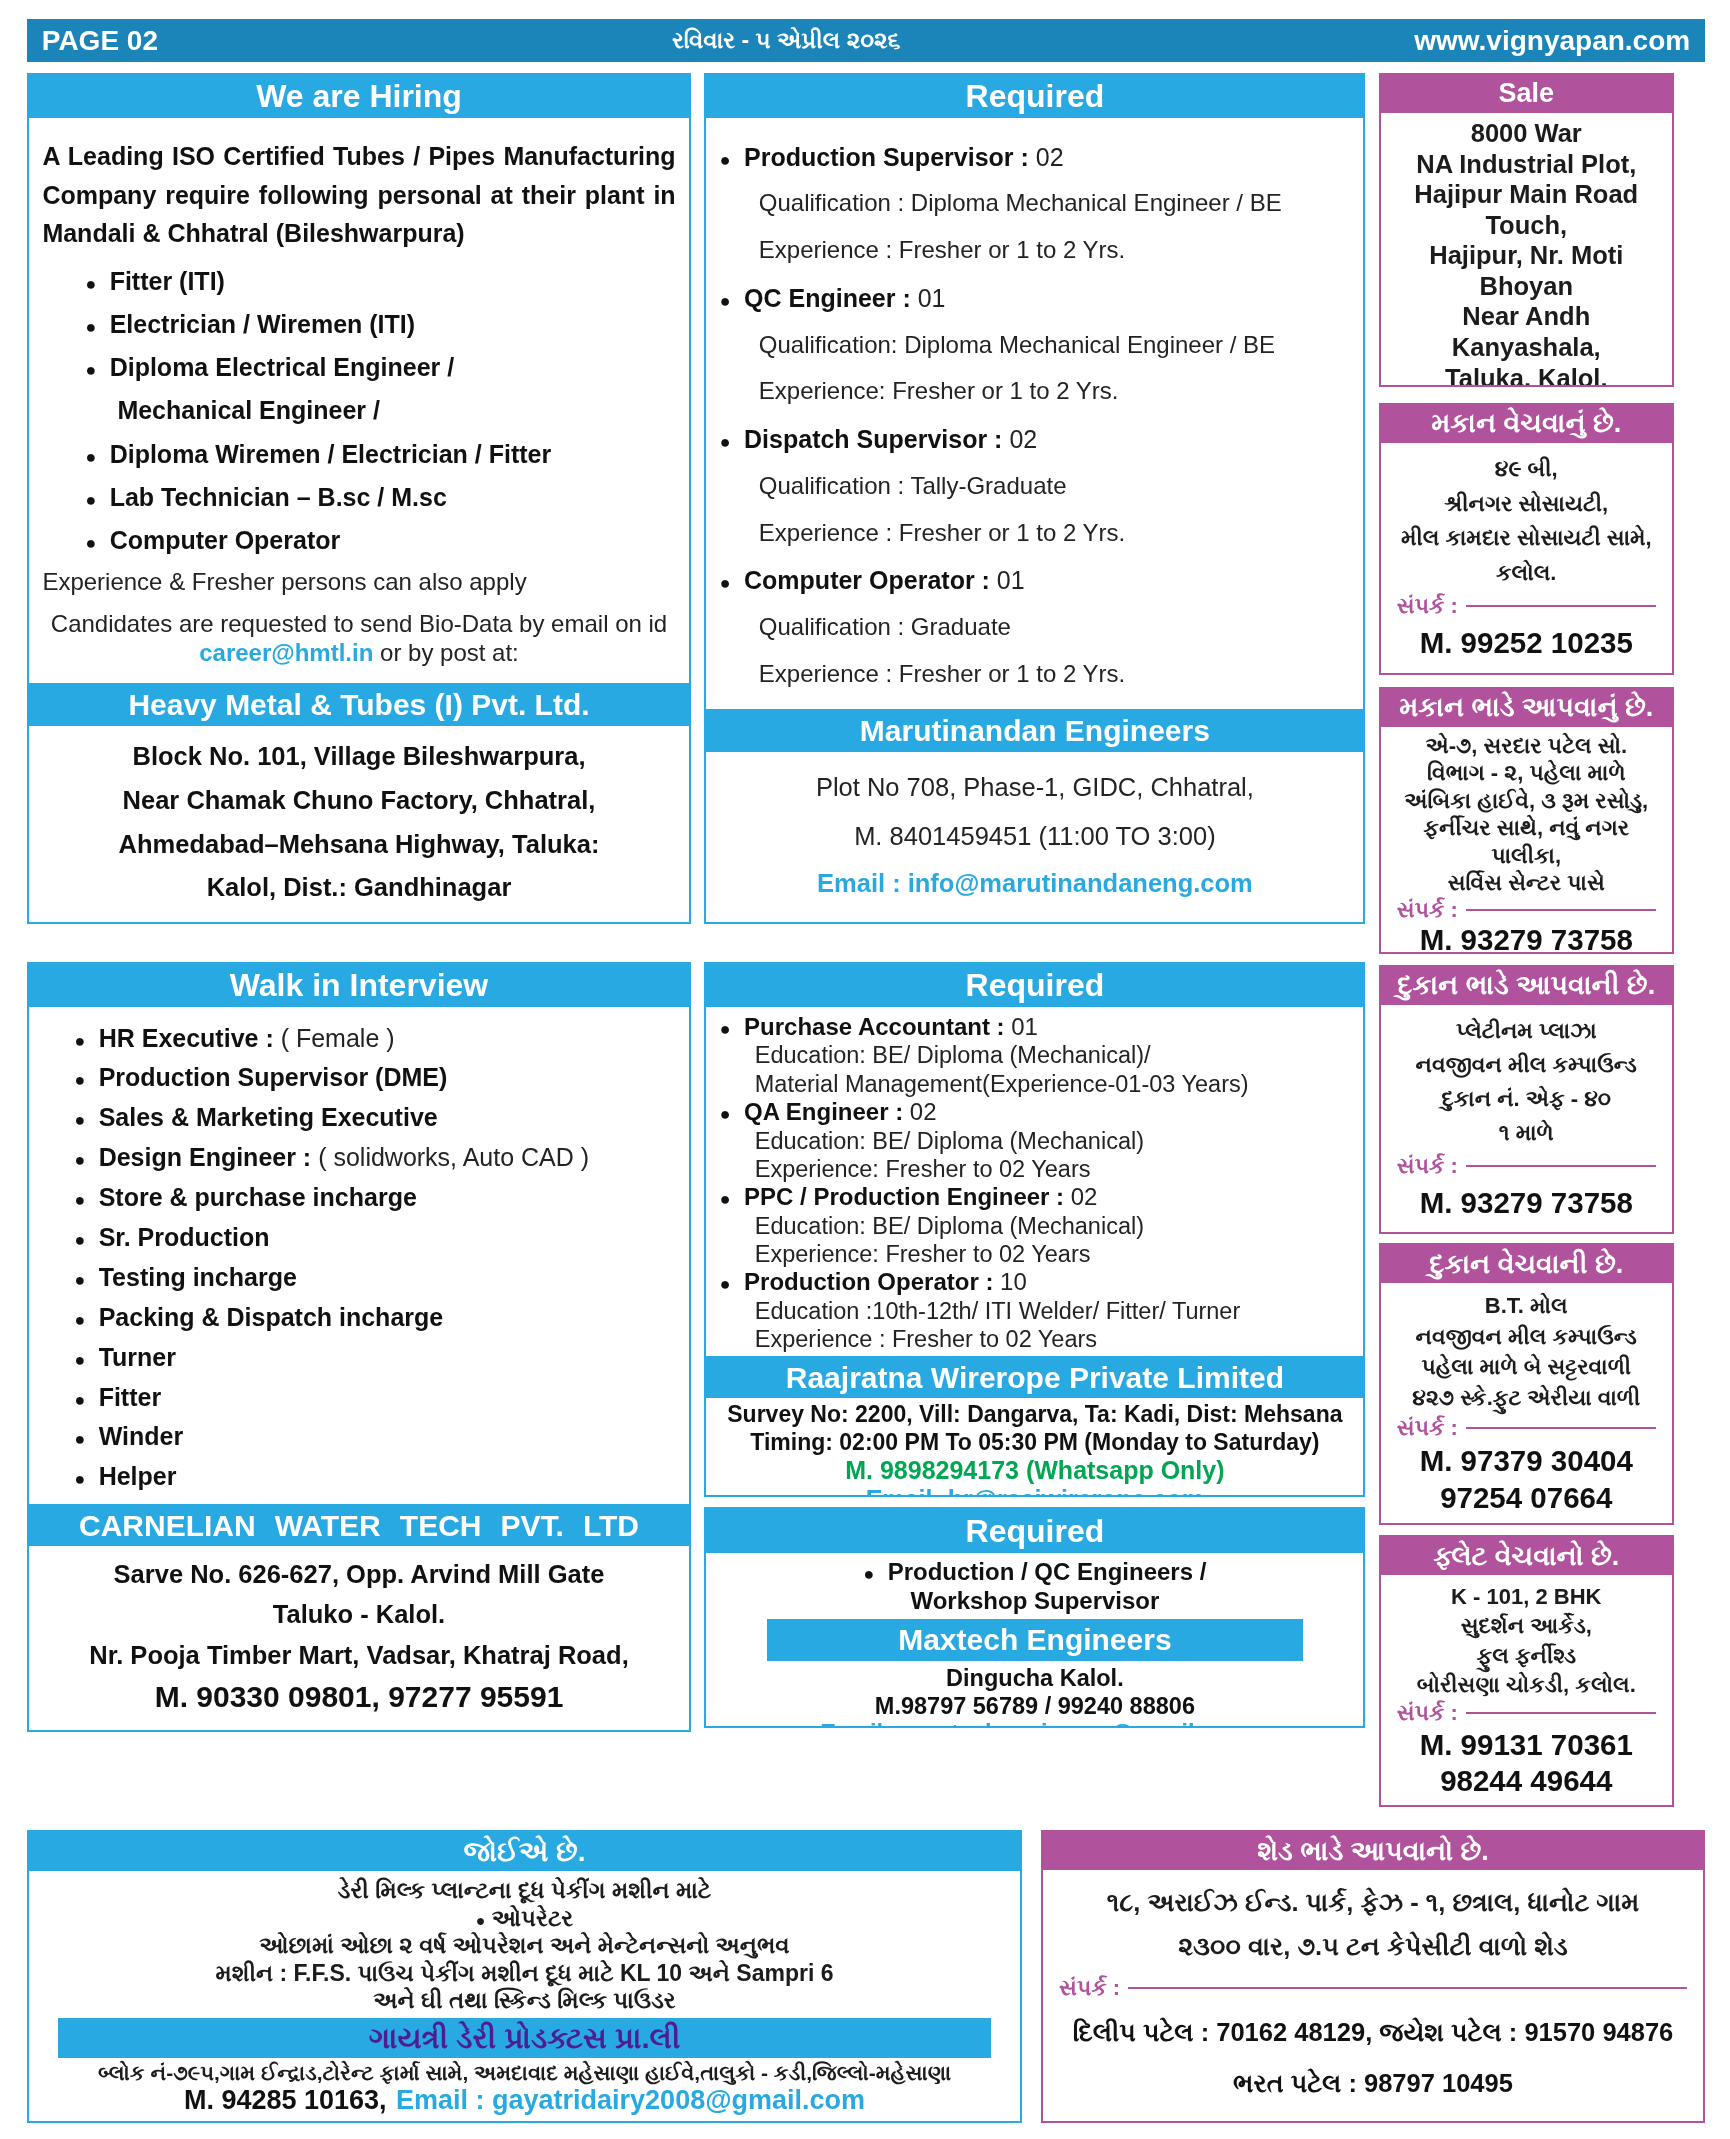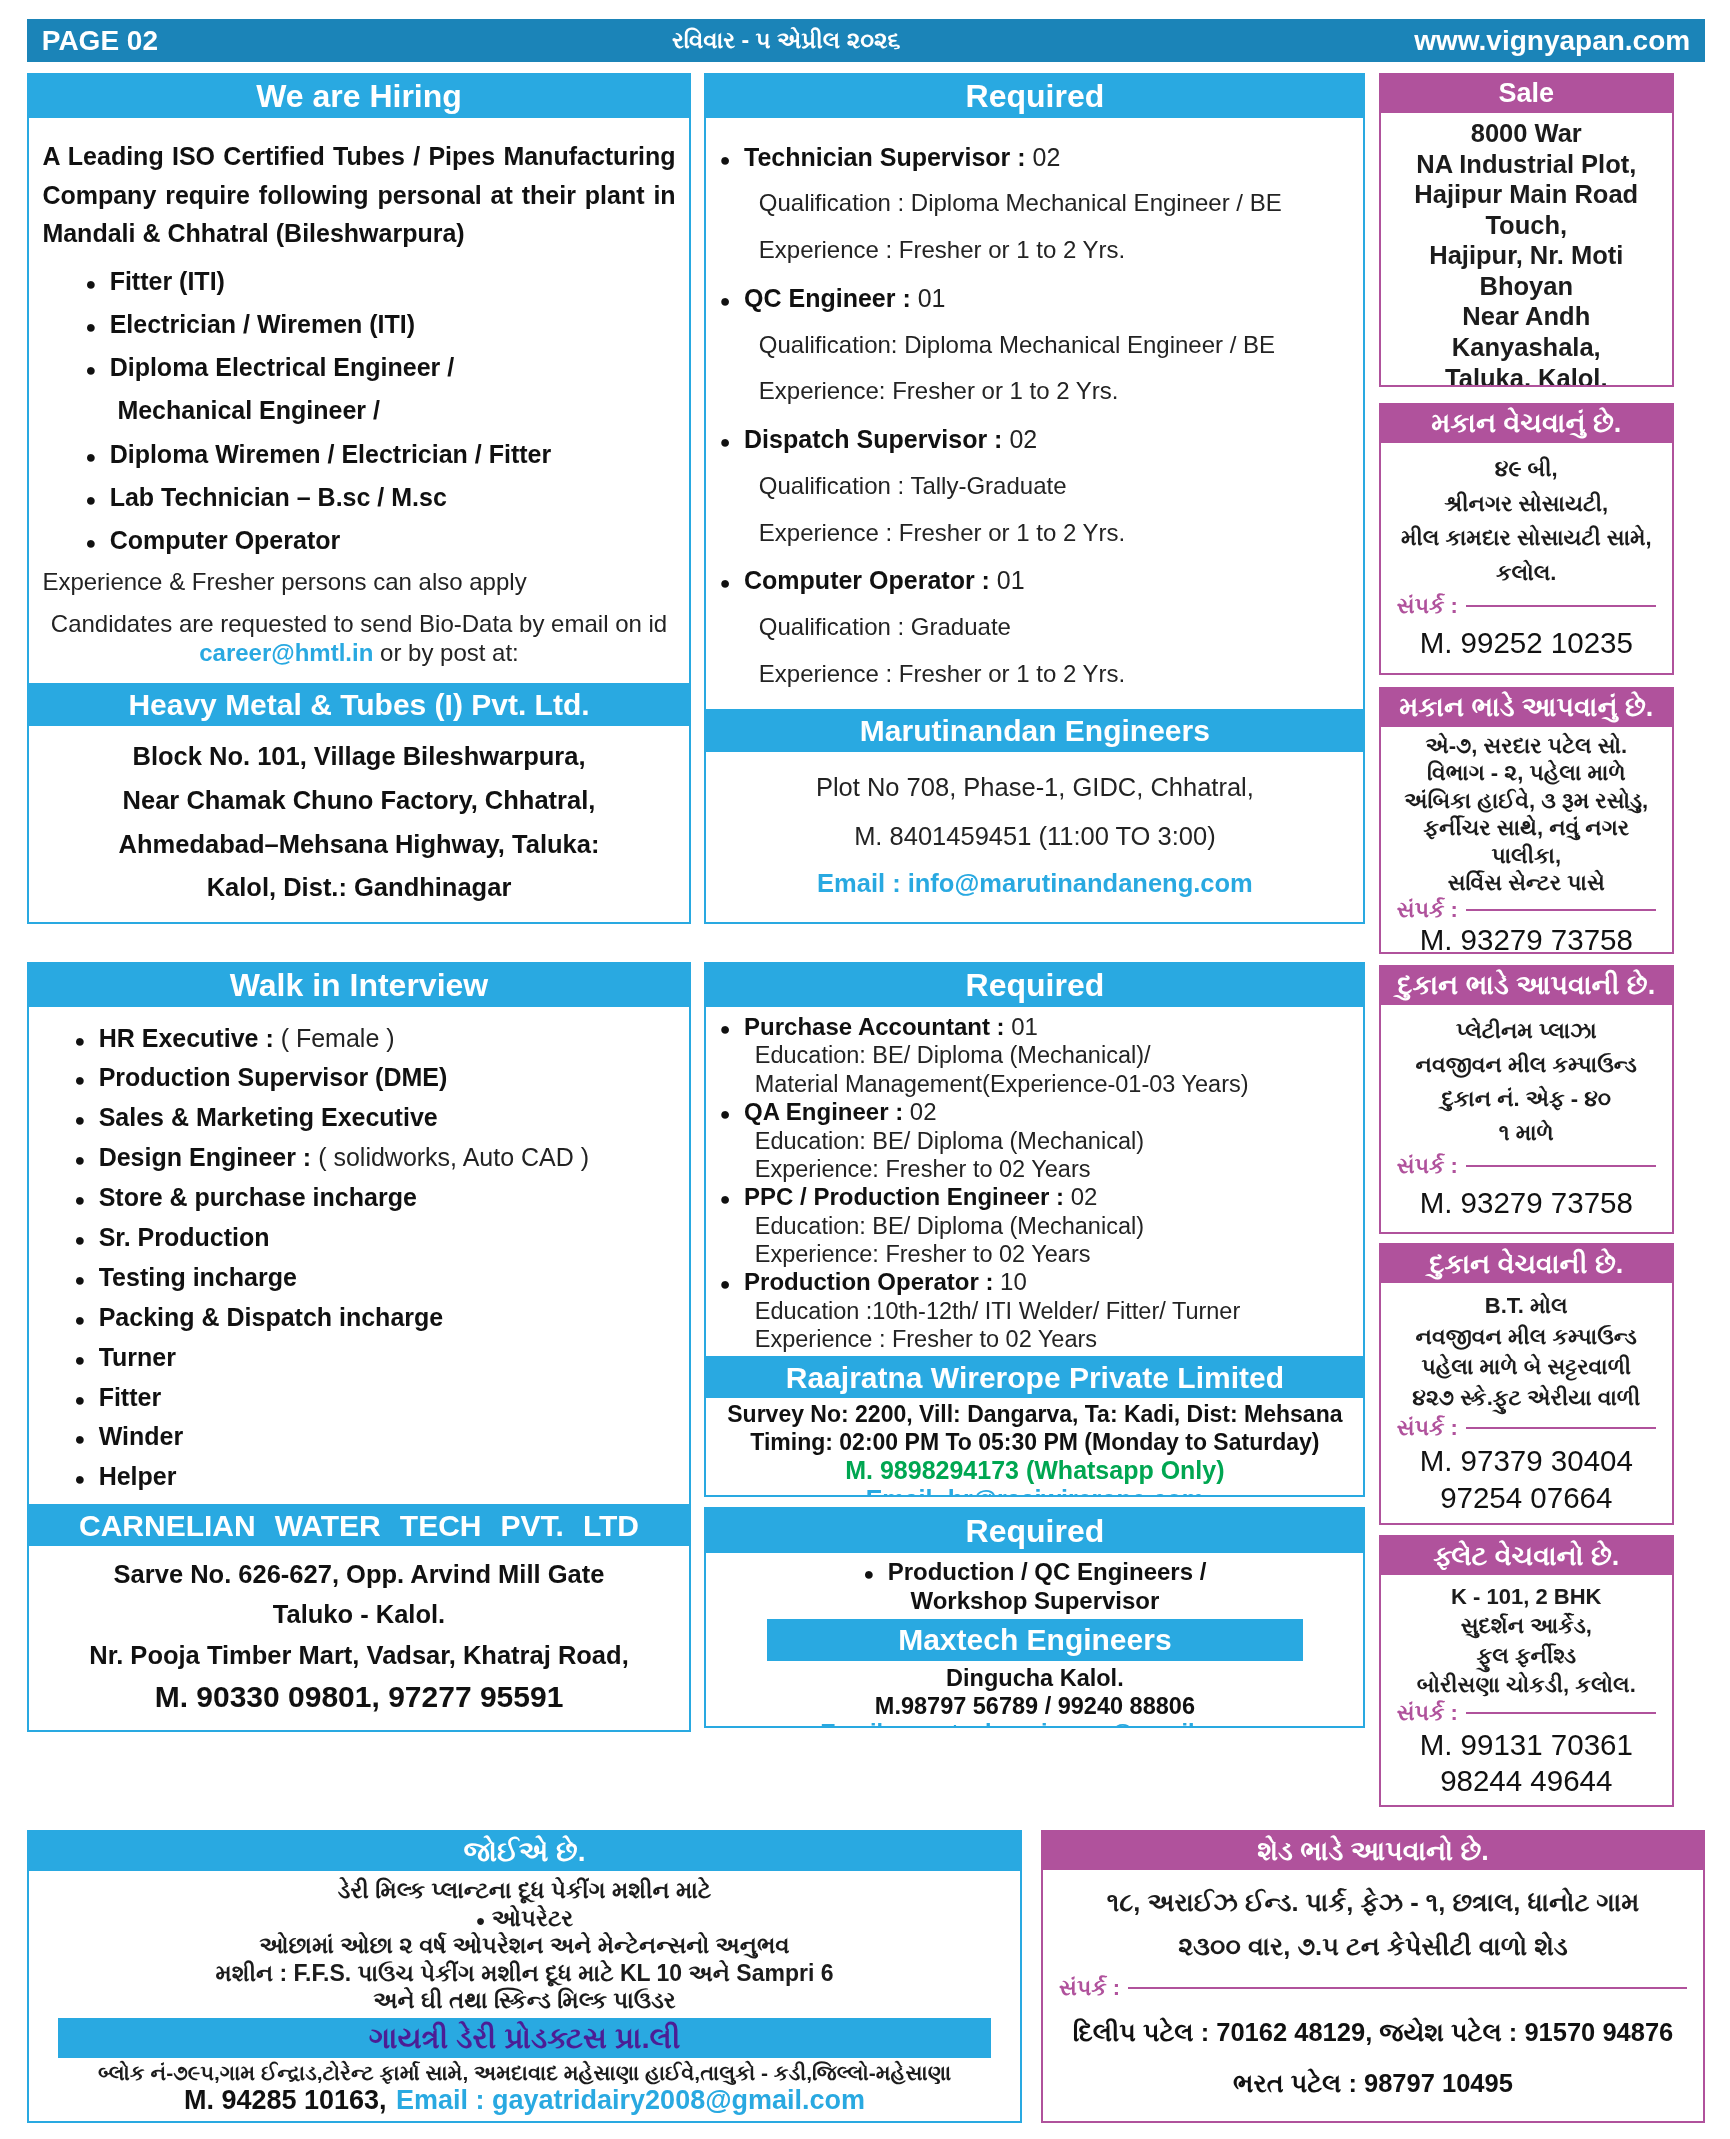--- a/index.html
+++ b/index.html
@@ -44,21 +44,21 @@
   .cyan{color:var(--blue);font-weight:bold;}
   .greent{color:var(--green);font-weight:bold;}
   .phone-big{font-weight:bold;font-size:30px;text-align:center;color:var(--dark);margin:0;}
   .wspace{word-spacing:10.7px;}
   .r2role{font-size:24px;}
   .r2line{font-size:23.5px;padding-left:35px;}
   .r2addr{font-weight:bold;font-size:23px;color:var(--dark);text-align:center;margin:0;line-height:1.2;}
   .gu{font-weight:bold;font-size:22px;text-align:center;color:#1c1c1c;margin:0;line-height:1.25;}
   .contact{display:flex;align-items:center;gap:8px;color:var(--magenta);font-weight:bold;font-size:22px;padding:0 2.7px;}
   .contact .rule{flex:1;border-bottom:2.7px solid var(--magenta);height:1.3px;}
-  .ph{font-weight:normal;font-size:29.5px;text-align:center;margin:0;color:var(--dark);line-height:1.15;}
+  .ph{font-weight:bold;font-size:29.5px;text-align:center;margin:0;color:var(--dark);line-height:1.15;}
   .sale-line{font-weight:bold;font-size:25.5px;text-align:center;color:#1c1c1c;margin:0;line-height:1.2;}
   .sale-hr{border:none;border-top:2.7px solid var(--magenta);width:90%;margin:1.3px auto;}
   .wa{font-size:28px;text-align:center;margin:0;}
   .mt0{margin-top:0;}
   .ad-hiring{height:851px;}
   .ad-walkin{height:770px;margin-top:38px;}
   .ad-req1{height:851px;}
   .ad-req2{height:535px;margin-top:38px;}
   .ad-req3{height:221px;margin-top:10.7px;}
   .ad-sale{height:314px;}
@@ -196,21 +196,21 @@
 
     </div>
 
     <div class="col col-mid">
 
       <section class="ad ad-req1">
         <div class="hdr">Required</div>
         <div class="body">
           <div class="bl">
               <span class="dot">●</span>
-              <span><span>Technician Supervisor :</span> <span class="n">02</span></span>
+              <span><span>Production Supervisor :</span> <span class="n">02</span></span>
             </div>
           <p class="reg regq">Qualification : Diploma Mechanical Engineer / BE</p>
           <p class="reg regq">Experience : Fresher or 1 to 2 Yrs.</p>
           <div class="bl">
               <span class="dot">●</span>
               <span><span>QC Engineer :</span> <span class="n">01</span></span>
             </div>
           <p class="reg regq">Qualification: Diploma Mechanical Engineer / BE</p>
           <p class="reg regq">Experience: Fresher or 1 to 2 Yrs.</p>
           <div class="bl">

